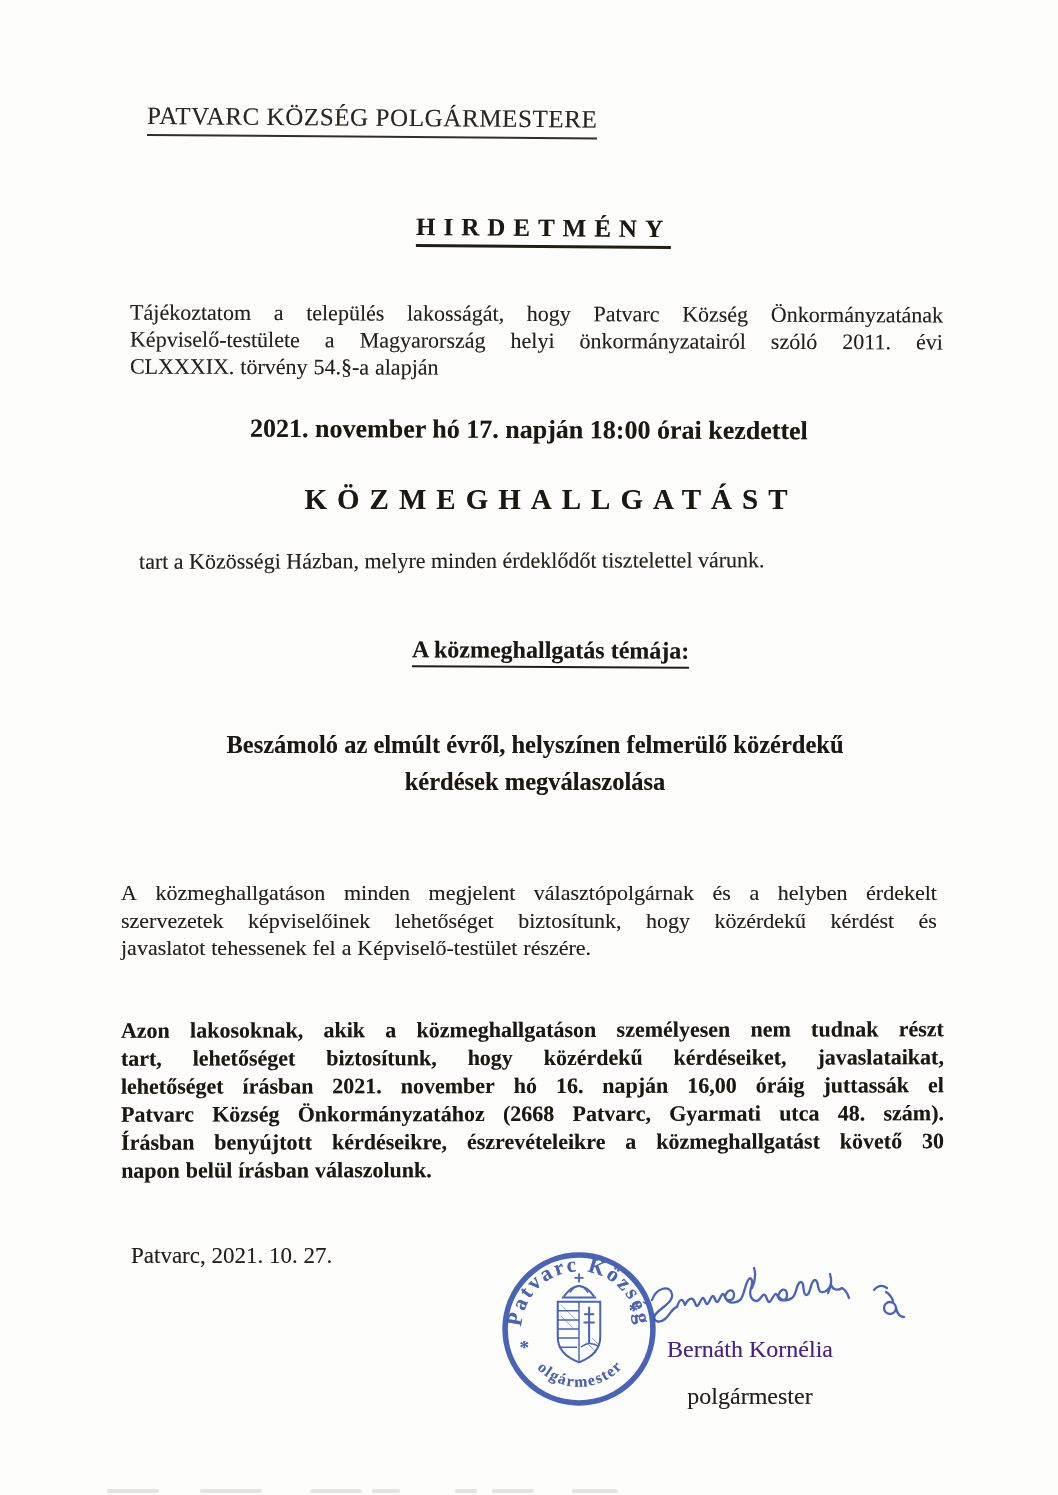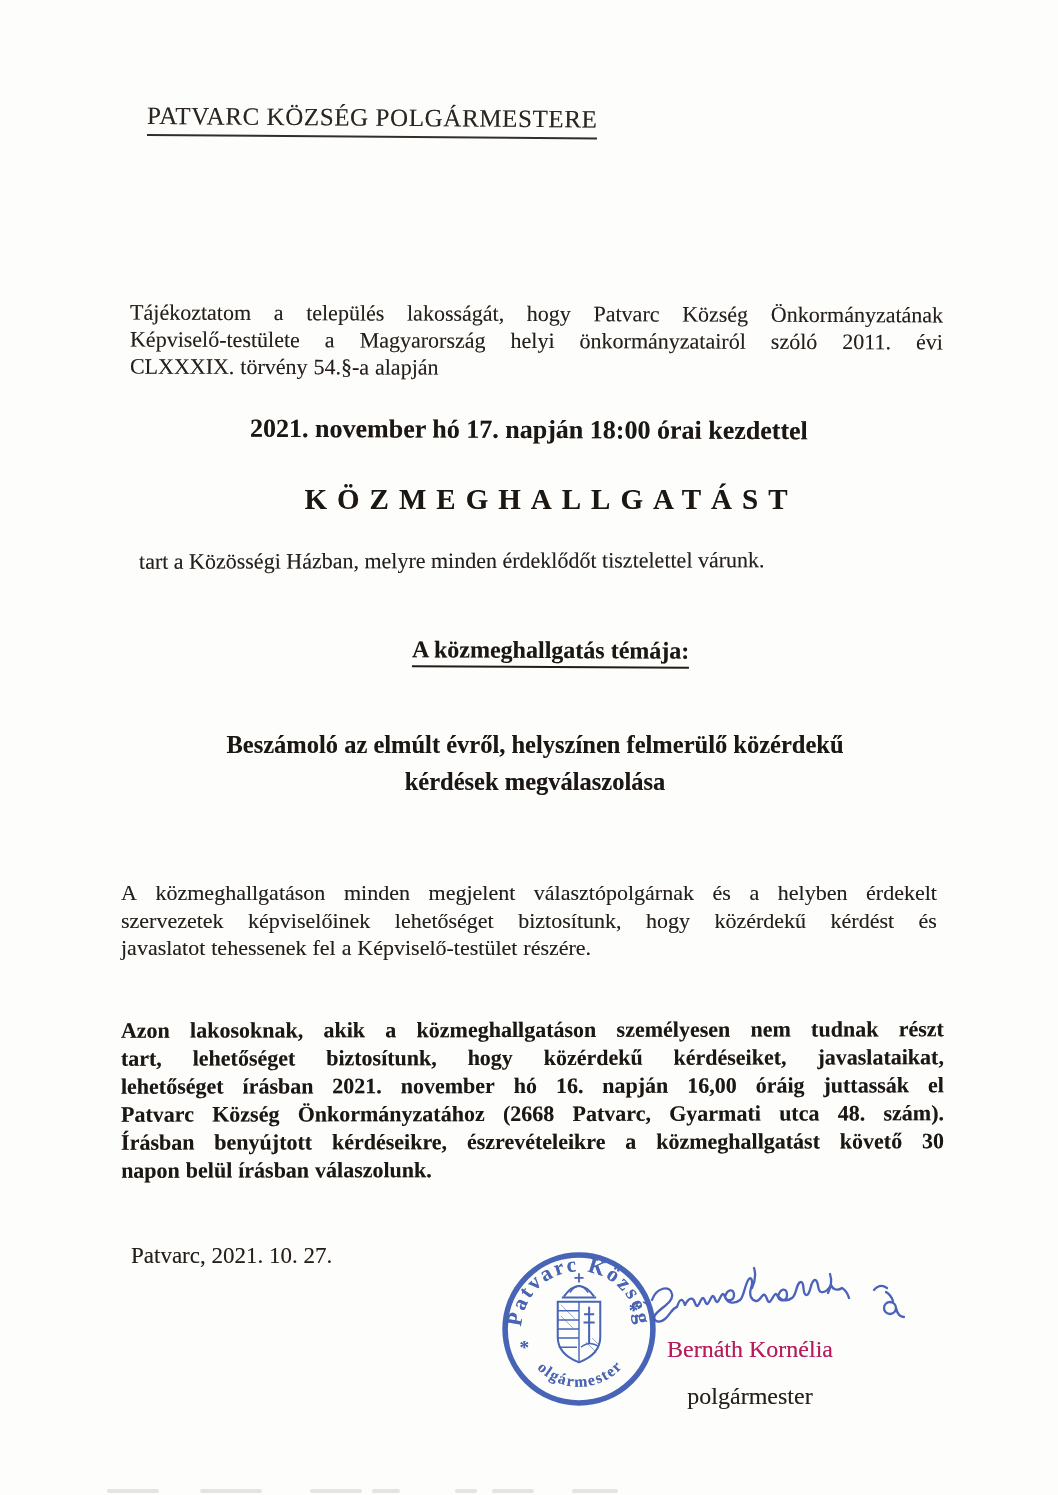--- a/index.html
+++ b/index.html
@@ -53,36 +53,39 @@
   .topic-body {
     position:absolute; left:0; top:726px; width:1070px; text-align:center;
     font-weight:bold; font-size:24.5px; line-height:37px; color:#1b1712;
   }
   .dateline { position:absolute; left:124px; top:1243px; font-size:23px;margin-left:7px; }
 
   .stamp-svg { position:absolute; left:499px; top:1249px; width:160px; height:160px; }
   .sig-svg   { position:absolute; left:644px; top:1252px; width:280px; height:85px; }
 
   .signer { position:absolute; left:645px; top:1336px; width:210px; text-align:center; font-size:24px; }
-  .signer .name  { color:#be185d; }
+  .signer .name  { color:#4c1d95; }
   .signer .role  { margin-top:20px; }
 
   
   .mark { position:absolute; top:1489px; height:4px; background:#e4e4e2; border-radius:2px; }
   .m1{left:107px;width:52px} .m2{left:200px;width:62px} .m3{left:310px;width:52px}
   .m4{left:372px;width:28px} .m5{left:455px;width:22px} .m6{left:492px;width:42px}
   .m7{left:572px;width:46px}
 </style>
 </head>
 <body>
 
 <div class="page">
 
   <div class="hdr">PATVARC KÖZSÉG POLGÁRMESTERE</div>
 
+  <div class="title-wrap">
+    <span class="title">HIRDETMÉNY</span>
+  </div>
 
   <div class="para intro">
       <div class="jline">
         <span>Tájékoztatom</span>
         <span>a</span>
         <span>település</span>
         <span>lakosságát,</span>
         <span>hogy</span>
         <span>Patvarc</span>
         <span>Község</span>

